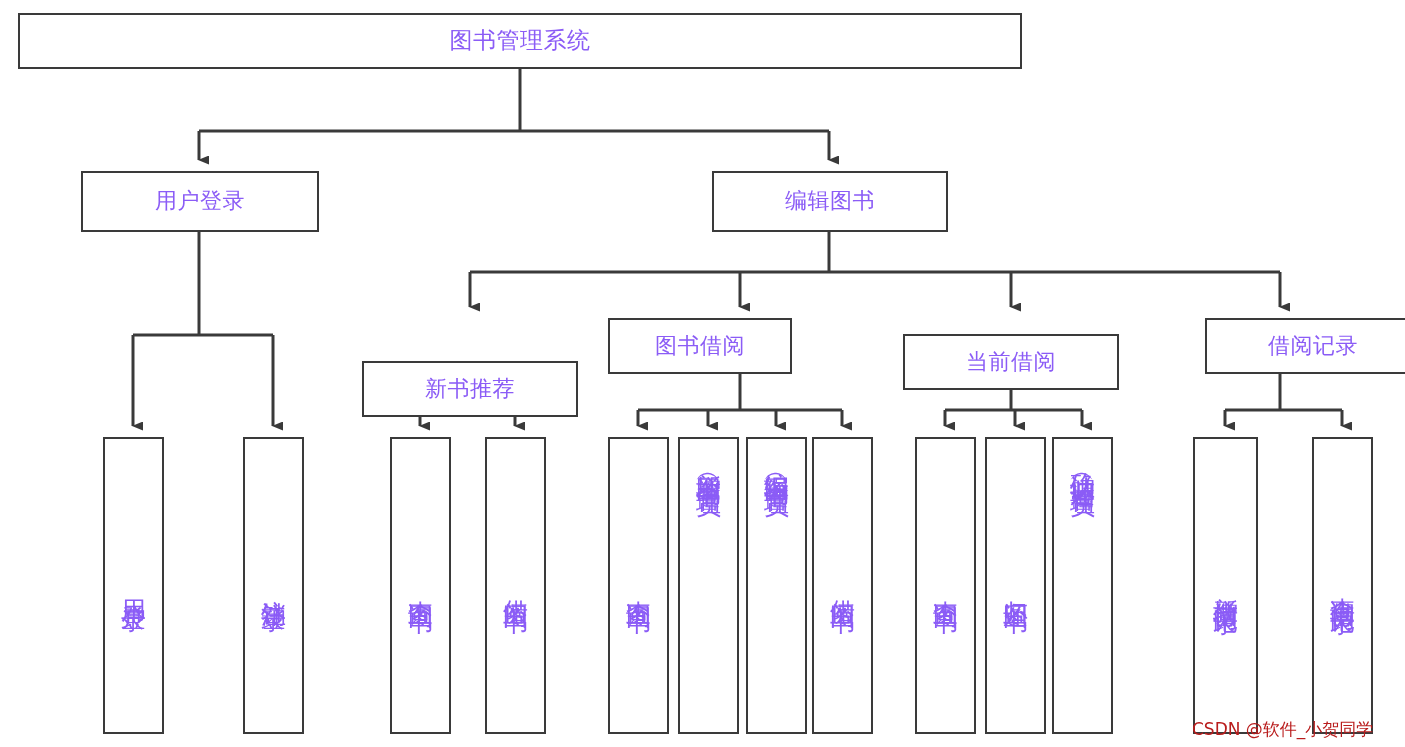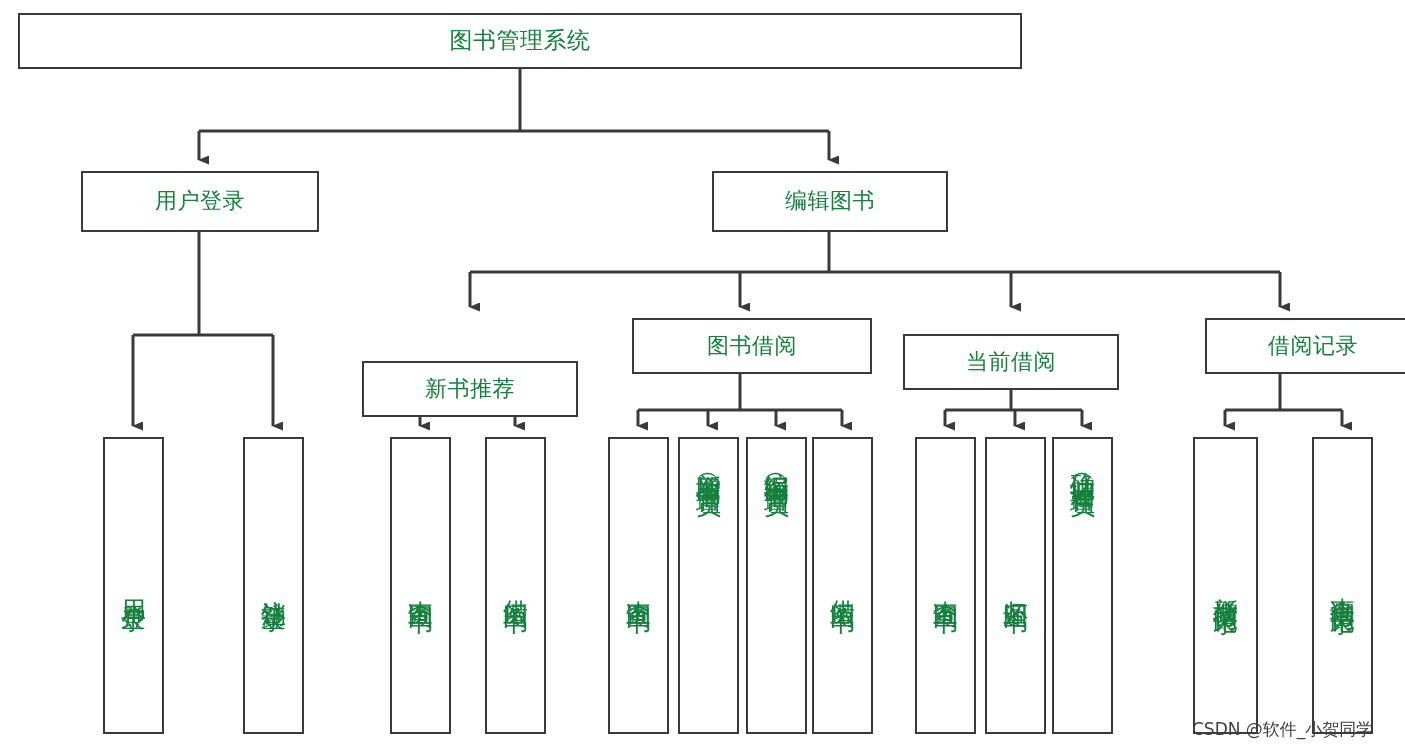--- a/index.html
+++ b/index.html
@@ -27,21 +27,21 @@
     pointer-events: none;
   }
   .node {
     position: absolute;
     box-sizing: border-box;
     background: #ffffff;
     border: 2.5px solid #3a3a3a;
     display: flex;
     align-items: center;
     justify-content: center;
-    color: #15803d;
+    color: #8b5cf6;
     z-index: 2;
   }
   .node .label {
     display: block;
     text-align: center;
     line-height: 1.12;
     letter-spacing: 0.5px;
   }
   .node.horizontal .label {
     font-size: 22px;
@@ -61,21 +61,21 @@
     line-height: 1.0;
     letter-spacing: 3px;
     white-space: nowrap;
   }
   .node.vertical.centered {
     align-items: center;
     padding-top: 0;
   }
   .watermark {
     position: absolute;
-    color: #404040;
+    color: #b91c1c;
     font-size: 17px;
     white-space: nowrap;
     z-index: 5;
     font-family: "DejaVu Sans", sans-serif;
   }
 </style>
 </head>
 <body>
 
 <div id="canvas">
@@ -137,21 +137,21 @@
   <div class="node horizontal" style="left:81px; top:171px; width:238px; height:61px;">
     <span class="label">用户登录</span>
   </div>
   <div class="node horizontal" style="left:712px; top:171px; width:236px; height:61px;">
     <span class="label">编辑图书</span>
   </div>
 
   <div class="node horizontal" style="left:362px; top:318px; width:216px; height:56px;margin-top:43px;">
     <span class="label">新书推荐</span>
   </div>
-  <div class="node horizontal" style="left:632px; top:318px; width:240px; height:56px;">
+  <div class="node horizontal" style="left:608px; top:318px; width:184px; height:56px;">
     <span class="label">图书借阅</span>
   </div>
   <div class="node horizontal" style="left:903px; top:318px; width:216px; height:56px;margin-top:16px;">
     <span class="label">当前借阅</span>
   </div>
   <div class="node horizontal" style="left:1172px; top:318px; width:216px; height:56px;margin-left:33px;">
     <span class="label">借阅记录</span>
   </div>
 
   <div class="node vertical centered" style="left:103px; top:437px; width:61px; height:297px;">

